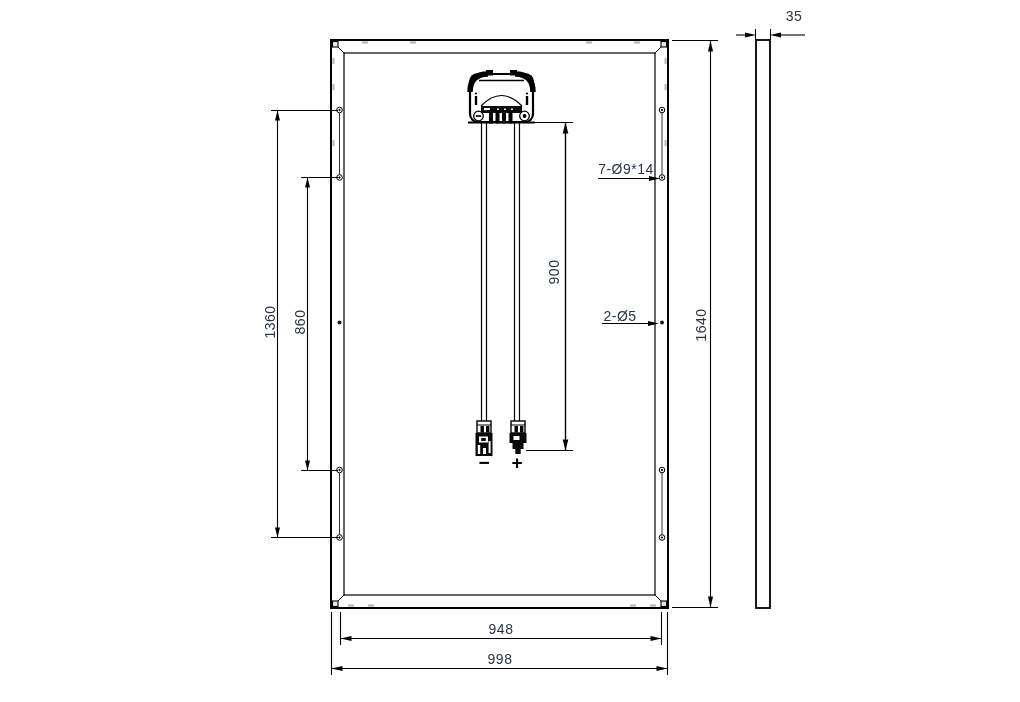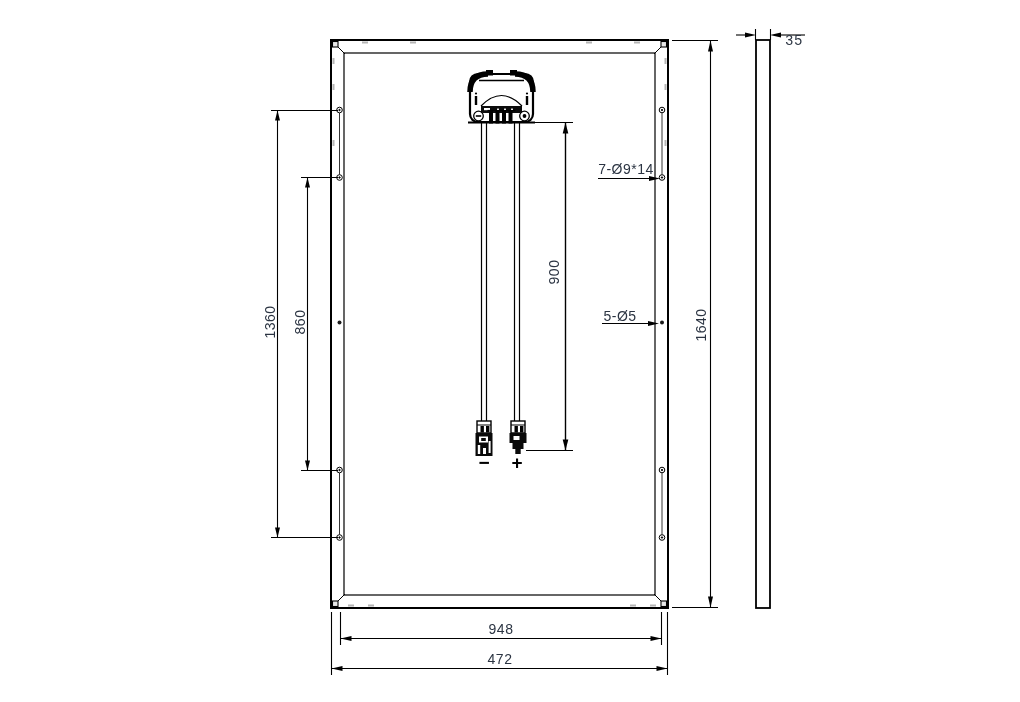--- a/index.html
+++ b/index.html
@@ -240,20 +240,20 @@
         <line x1="780" y1="35" x2="805" y2="35"></line>
       </g>
     </g>
   </svg>
 
   <span class="dim vert" style="left:270px;top:322px;">1360</span>
   <span class="dim vert" style="left:300px;top:322px;">860</span>
   <span class="dim vert" style="left:554px;top:272px;">900</span>
   <span class="dim vert" style="left:701px;top:325px;">1640</span>
   <span class="dim" style="left:501px;top:629px;text-align:center;">948</span>
-  <span class="dim" style="left:500px;top:659px;">472</span>
-  <span class="dim" style="left:794px;top:41px;font-family:Liberation Mono, monospace;">35</span>
+  <span class="dim" style="left:500px;top:659px;">998</span>
+  <span class="dim" style="left:794px;top:16px;">35</span>
   <span class="dim" style="left:626px;top:169px;">7-Ø9*14</span>
-  <span class="dim" style="left:620px;top:316px;">5-Ø5</span>
+  <span class="dim" style="left:620px;top:316px;">2-Ø5</span>
   <span class="polarity" style="left:484px;top:463px;">−</span>
   <span class="polarity" style="left:517px;top:463px;">+</span>
 
 </div>
 
 </body></html>

